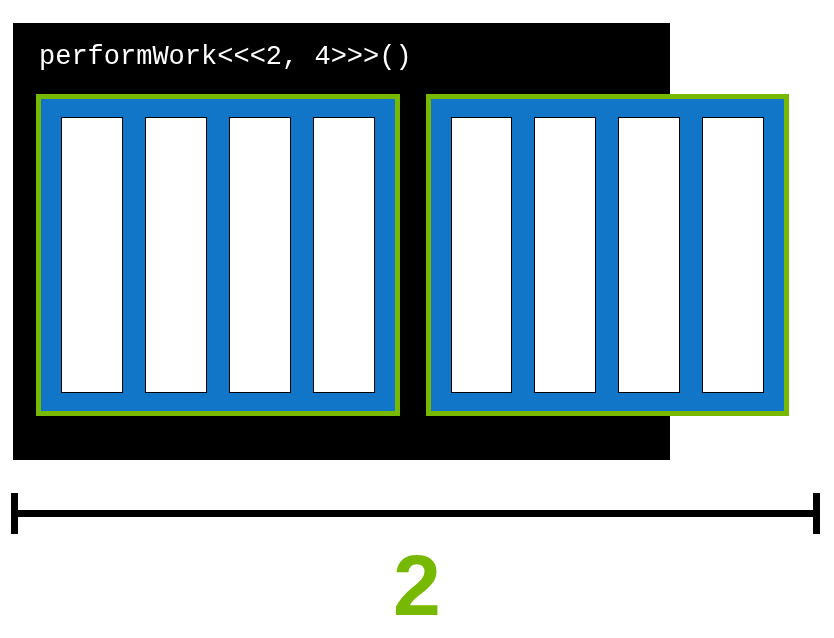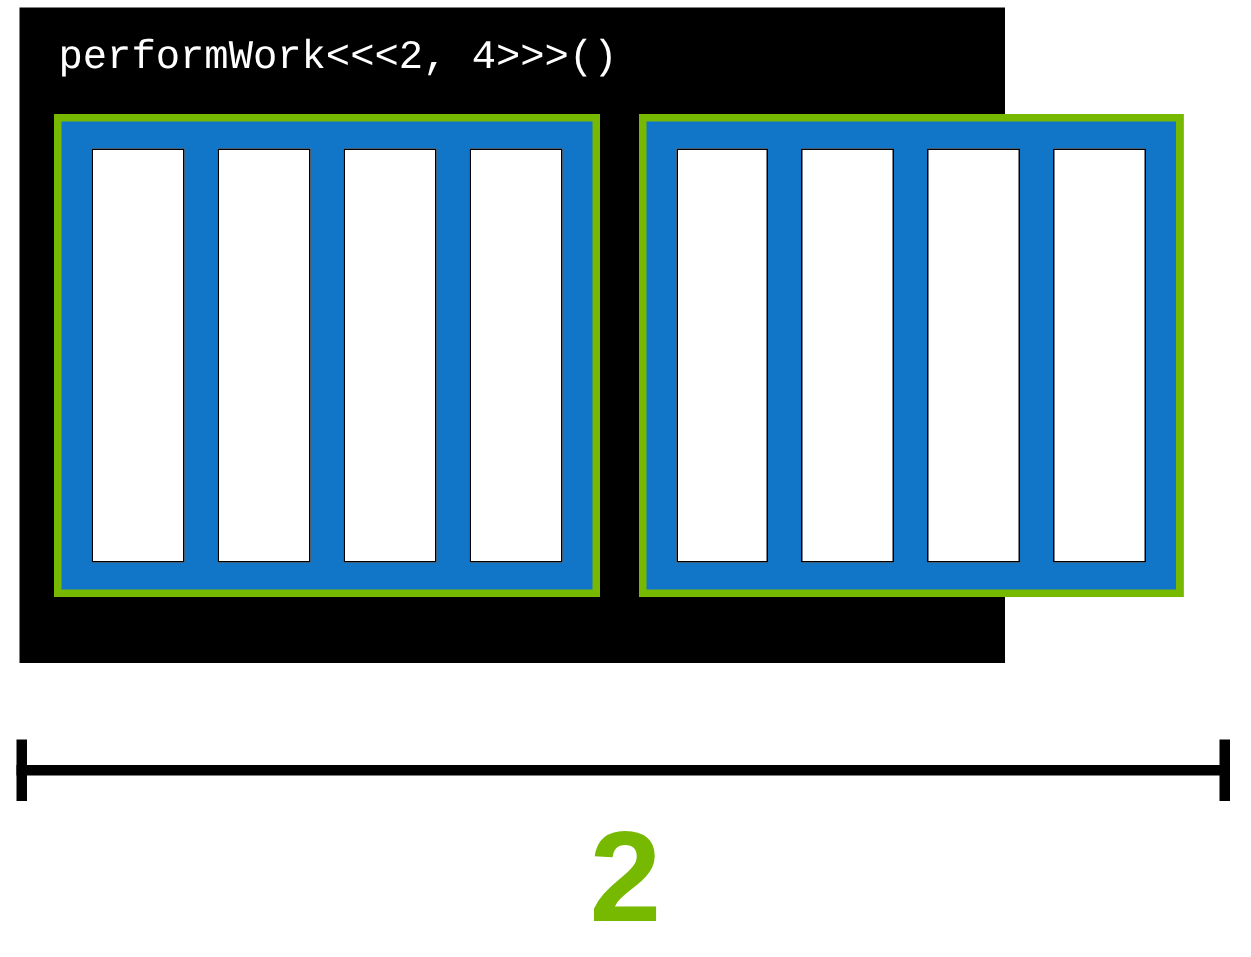--- a/index.html
+++ b/index.html
@@ -11,21 +11,21 @@
   .stage {
     position: relative;
     width: 834px;
     height: 638px;
     background: var(--bg, #ffffff);
     overflow: hidden;
   }
   .panel {
     position: absolute;
     left: 13px;
-    top: 5px;
+    top: 23px;
     width: 657px;
     height: 437px;
     background: var(--panel, #000000);
   }
   .code {
     position: absolute;
     left: 26px;
     top: 18px;
     font-family: "Liberation Mono", "DejaVu Sans Mono", monospace;
     font-size: 27px;

